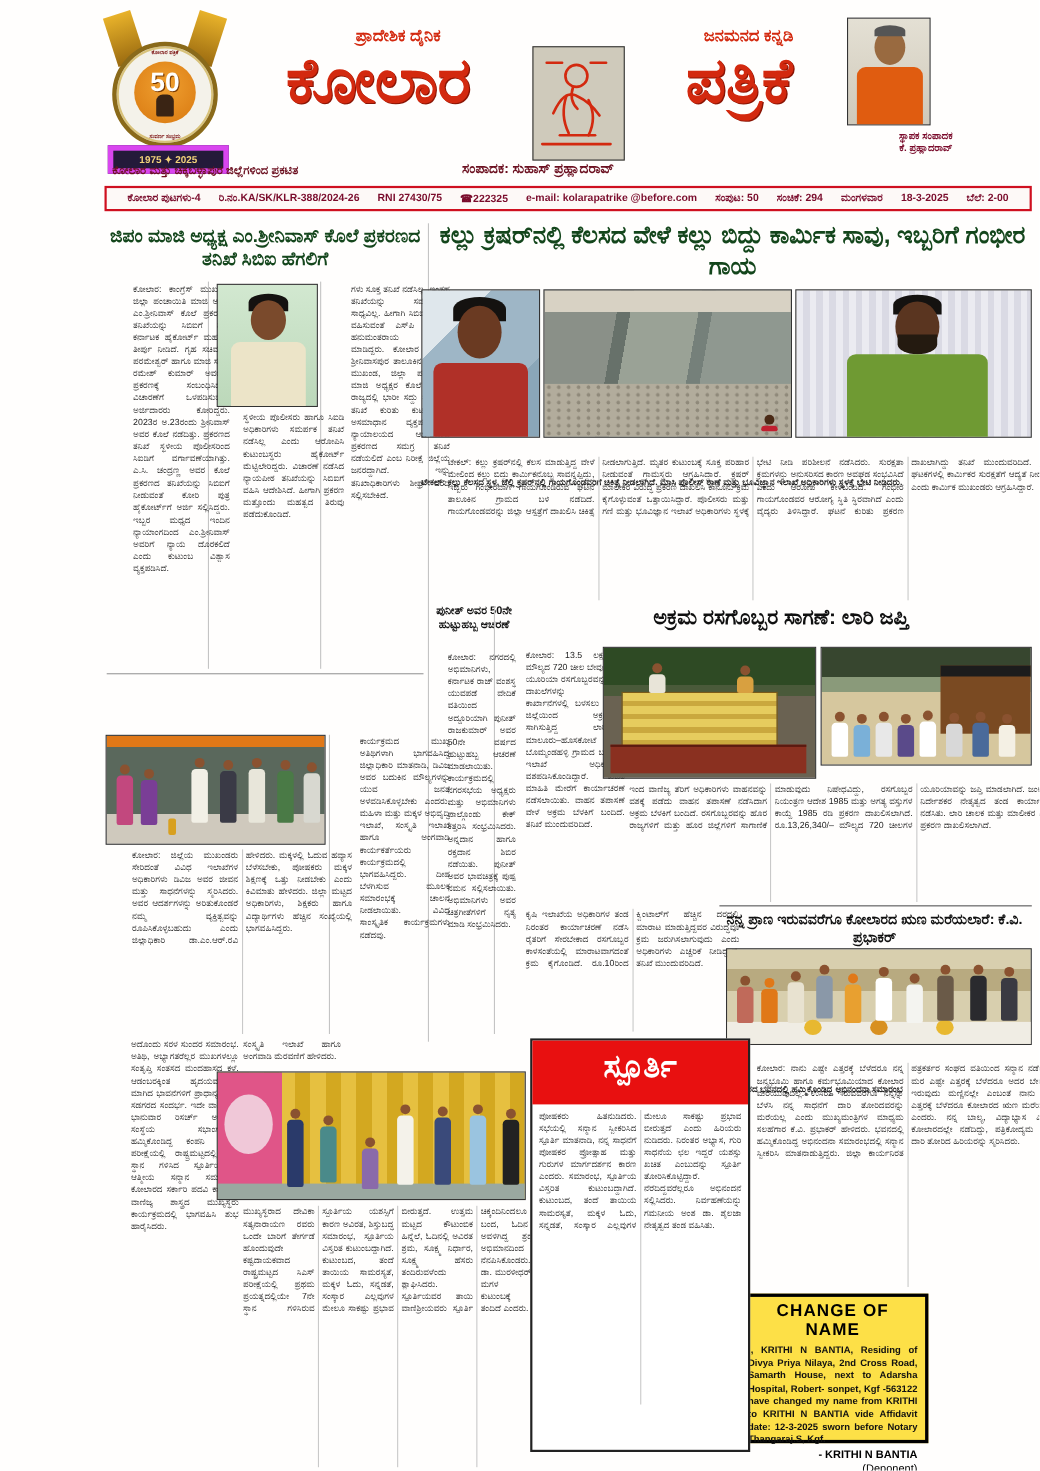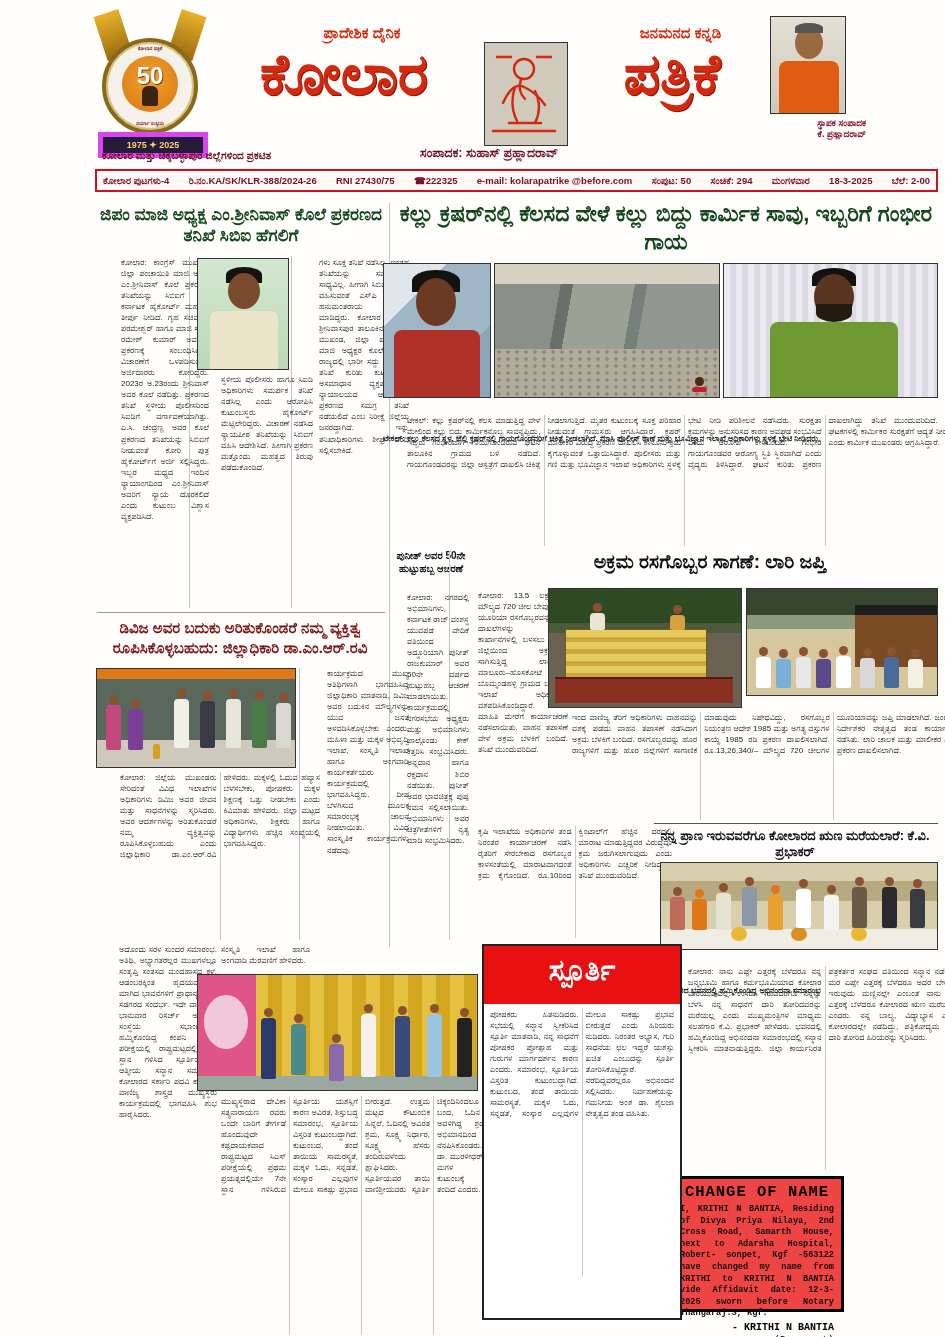--- a/index.html
+++ b/index.html
@@ -24,21 +24,21 @@
   .logo-head{position:absolute;left:20px;top:30px;width:16px;height:20px;border-radius:6px 6px 2px 2px;
              background:#3a2414;}
   .logo-arc{position:absolute;width:100%;text-align:center;color:#7a1010;font-size:5px;font-weight:bold;}
   .logo-banner{position:absolute;left:0px;top:120px;width:100px;height:16px;background:#241a3a;
                color:#f2d27a;font-weight:bold;font-size:9px;text-align:center;line-height:16px;
                border:5px solid #d946ef;}
   
   .emblem{border:3px solid #d3290f;background:#fff;}
   
   .infobar{left:95px;top:169px;width:843px;height:23px;border:2px solid #cf1020;background:#fdf9f7;
-           display:flex;align-items:center;justify-content:space-between;padding:0 6px;box-sizing:border-box;}
+           display:flex;align-items:center;justify-content:space-between;padding:0 19px;box-sizing:border-box;}
   .infobar span{color:#7a0c2c;font-weight:bold;font-size:9.5px;white-space:nowrap;}
   
   .hl-green{color:#14461c;font-weight:bold;text-align:center;line-height:1.25;}
   .hl-black{color:#101010;font-weight:bold;text-align:center;line-height:1.2;}
   .hl-maroon{color:#7a1414;font-weight:bold;text-align:center;line-height:1.3;}
   
   .bodytxt{font-size:8px;line-height:1.38;text-align:justify;color:#1b1b1b;overflow:hidden;margin-left:24px;}
   .cols2{column-count:2;column-gap:7px;column-rule:1px solid #c9c9c9;}
   .cols3{column-count:3;column-gap:7px;column-rule:1px solid #c9c9c9;}
   .cols4{column-count:4;column-gap:7px;column-rule:1px solid #c9c9c9;}
@@ -69,22 +69,22 @@
   .ph-rch{background:linear-gradient(90deg,#e05588 0 58px,transparent 58px),
      repeating-linear-gradient(90deg,#e6c040 0 14px,#d3a820 14px 28px);}
   .bigface{position:absolute;border-radius:50%;background:#6a3a22;}
   .hairtop{position:absolute;border-radius:50% 50% 0 0;background:#181410;}
   .torso{position:absolute;border-radius:8px 8px 0 0;}
   
   .spoorthi-box{border:2px solid #222;background:#fff;box-sizing:border-box;}
   .sp-blue{background:#cfe2ec;color:#14565e;font-weight:bold;font-size:21px;text-align:center;
            letter-spacing:2px;}
   .sp-red{background:#e81010;color:#fff;font-weight:bold;font-size:29px;text-align:center;}
-  .notice-box{border:3px solid #000;background:#ef4444;box-sizing:border-box;
-              font-family:Liberation Mono, monospace;padding:4px 7px;}
+  .notice-box{border:3px solid #000;background:#fde047;box-sizing:border-box;
+              font-family:Liberation Sans, sans-serif;padding:4px 7px;}
   .notice-title{font-weight:bold;font-size:15.5px;text-align:center;letter-spacing:1px;color:#000;}
   .notice-body{font-weight:bold;font-size:8.6px;line-height:1.35;text-align:justify;color:#111;margin-top:3px;}
   .notice-sig{font-weight:bold;font-size:10px;text-align:right;color:#000;margin-top:2px;}
   .subhead-small{font-weight:bold;font-size:10px;color:#111;text-align:center;line-height:1.3;}
 </style>
 </head>
 <body>
 
 <div class="page">
 
@@ -233,21 +233,20 @@
   <div class="abs bodytxt cols2" style="left:664px;top:966px;width:274px;height:204px;">ಕೋಲಾರ: ನಾನು ಎಷ್ಟೇ ಎತ್ತರಕ್ಕೆ ಬೆಳೆದರೂ ನನ್ನ ಜನ್ಮಭೂಮಿ ಹಾಗೂ ಕರ್ಮಭೂಮಿಯಾದ ಕೋಲಾರ ಮರೆಯುವುದಿಲ್ಲ. ಉಸಿರು ಇರುವವರೆಗೂ ನನ್ನನ್ನು ಬೆಳೆಸಿ ನನ್ನ ಸಾಧನೆಗೆ ದಾರಿ ತೋರಿದವರನ್ನು ಮರೆಯಲ್ಲ ಎಂದು ಮುಖ್ಯಮಂತ್ರಿಗಳ ಮಾಧ್ಯಮ ಸಲಹೆಗಾರ ಕೆ.ವಿ. ಪ್ರಭಾಕರ್ ಹೇಳಿದರು. ಭವನದಲ್ಲಿ ಹಮ್ಮಿಕೊಂಡಿದ್ದ ಅಭಿನಂದನಾ ಸಮಾರಂಭದಲ್ಲಿ ಸನ್ಮಾನ ಸ್ವೀಕರಿಸಿ ಮಾತನಾಡುತ್ತಿದ್ದರು. ಜಿಲ್ಲಾ ಕಾರ್ಯನಿರತ ಪತ್ರಕರ್ತರ ಸಂಘದ ವತಿಯಿಂದ ಸನ್ಮಾನ ನಡೆಯಿತು. ಮರ ಎಷ್ಟೇ ಎತ್ತರಕ್ಕೆ ಬೆಳೆದರೂ ಅದರ ಬೇರುಗಳು ಇರುವುದು ಮಣ್ಣಿನಲ್ಲೇ ಎಂಬಂತೆ ನಾನು ಎಷ್ಟೇ ಎತ್ತರಕ್ಕೆ ಬೆಳೆದರೂ ಕೋಲಾರದ ಋಣ ಮರೆಯಲಾರೆ ಎಂದರು. ನನ್ನ ಬಾಲ್ಯ, ವಿದ್ಯಾಭ್ಯಾಸ ಎಲ್ಲವೂ ಕೋಲಾರದಲ್ಲೇ ನಡೆದಿದ್ದು, ಪತ್ರಿಕೋದ್ಯಮ ವೃತ್ತಿಗೆ ದಾರಿ ತೋರಿದ ಹಿರಿಯರನ್ನು ಸ್ಮರಿಸಿದರು.</div>
 
   <div class="abs notice-box" style="left:670px;top:1176px;width:174px;height:136px;">
     <div class="notice-title">CHANGE OF NAME</div>
     <div class="notice-body">I, KRITHI N BANTIA, Residing of Divya Priya Nilaya, 2nd Cross Road, Samarth House, next to Adarsha Hospital, Robert- sonpet, Kgf -563122  have changed my name from KRITHI to KRITHI N BANTIA vide Affidavit date: 12-3-2025 sworn before Notary Thangaraj.S, Kgf.</div>
     <div class="notice-sig">- KRITHI N BANTIA</div>
     <div class="notice-sig" style="font-weight:normal;">(Deponent)</div>
   </div>
 
   <div class="hr" style="left:97px;top:612px;width:288px;background:#999;"></div>
-  <div class="abs hl-maroon" style="left:95px;top:618px;width:290px;font-size:15px;">ಡಿವಿಜ ಅವರ ಬದುಕು ಅರಿತುಕೊಂಡರೆ ನಮ್ಮ ವ್ಯಕ್ತಿತ್ವ ರೂಪಿಸಿಕೊಳ್ಳಬಹುದು: ಜಿಲ್ಲಾಧಿಕಾರಿ ಡಾ.ಎಂ.ಆರ್.ರವಿ</div>
   <div class="abs photo ph-lamp" style="left:96px;top:668px;width:200px;height:100px;">
     <div class="person" style="left:8px;bottom:16px;--shirt:#c2487e;--h:56px;"></div>
     <div class="person" style="left:30px;bottom:16px;--shirt:#7a3e96;--h:52px;"></div>
     <div class="person" style="left:76px;bottom:18px;--shirt:#f2f0e6;--h:60px;"></div>
     <div class="person" style="left:102px;bottom:18px;--shirt:#3a3a46;--h:58px;"></div>
     <div class="person" style="left:128px;bottom:18px;--shirt:#e8e6da;--h:60px;"></div>
     <div class="person" style="left:154px;bottom:18px;--shirt:#4a7a46;--h:58px;"></div>
     <div class="person" style="left:178px;bottom:18px;--shirt:#d8d8d0;--h:56px;"></div>
     <div class="abs" style="left:56px;bottom:8px;width:7px;height:15px;background:#d8a020;border-radius:2px;"></div>
   </div>

